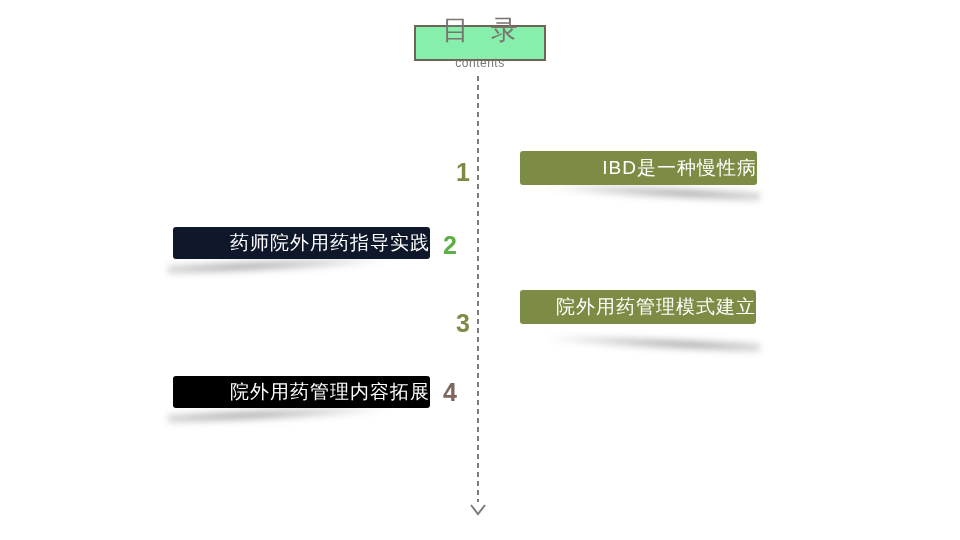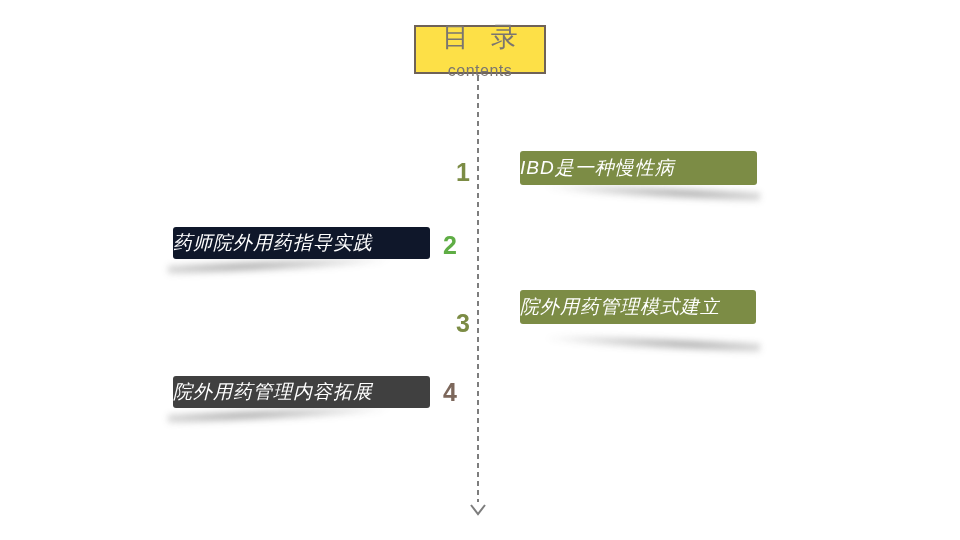--- a/index.html
+++ b/index.html
@@ -6,50 +6,50 @@
   body{
     width:960px;height:540px;
     background:#ffffff;
     font-family:"Liberation Sans","DejaVu Sans",sans-serif;
     overflow:hidden;
   }
   .stage{position:relative;width:960px;height:540px;background:#ffffff;}
 
   
   .title-box{
-    position:absolute;left:414px;top:25px;width:132px;height:49px;
-    border:2px solid #6F6257;background:#fde047;
+    position:absolute;left:414px;top:25px;width:132px;height:36px;
+    border:2px solid #6F6257;background:#86efac;
     display:flex;flex-direction:column;align-items:center;justify-content:center;
     box-sizing:border-box;
   }
   .title-heading{
     color:#7A7570;font-size:27px;letter-spacing:7px;line-height:28px;
     padding-left:7px; 
   }
   .title-subtitle{
-    color:#7A7570;font-size:16px;line-height:13px;margin-top:13px;letter-spacing:0.5px;
+    color:#7A7570;font-size:12px;line-height:13px;margin-top:13px;letter-spacing:0.5px;
   }
 
   
   .dash-line{
     position:absolute;left:477px;top:76px;width:2px;height:426px;
     background:repeating-linear-gradient(to bottom,#7d7d7d 0px,#7d7d7d 5px,transparent 5px,transparent 9px);
   }
   .down-arrow{position:absolute;left:469px;top:503px;width:18px;height:13px;}
 
   
   .toc-box{
     position:absolute;border-radius:3px;
-    display:flex;align-items:center;justify-content:flex-start;
-    color:#ffffff;font-size:19px;letter-spacing:1px;font-style:italic;
+    display:flex;align-items:center;justify-content:flex-end;
+    color:#ffffff;font-size:19px;letter-spacing:1px;
   }
   .box-1{left:520px;top:151px;width:237px;height:34px;background:#7C8C45;}
   .box-2{left:173px;top:227px;width:257px;height:32px;background:#0f172a;}
   .box-3{left:520px;top:290px;width:236px;height:34px;background:#7C8C45;}
-  .box-4{left:173px;top:376px;width:257px;height:32px;background:#404040;}
+  .box-4{left:173px;top:376px;width:257px;height:32px;background:#000000;}
 
   .toc-number{
     position:absolute;width:26px;text-align:center;
     font-size:25px;font-weight:bold;line-height:26px;
   }
   .num-1{left:450px;top:159px;color:#7C8C45;}
   .num-2{left:437px;top:232px;color:#5FAD45;}
   .num-3{left:450px;top:310px;color:#7C8C45;}
   .num-4{left:437px;top:379px;color:#7C675B;}
 

